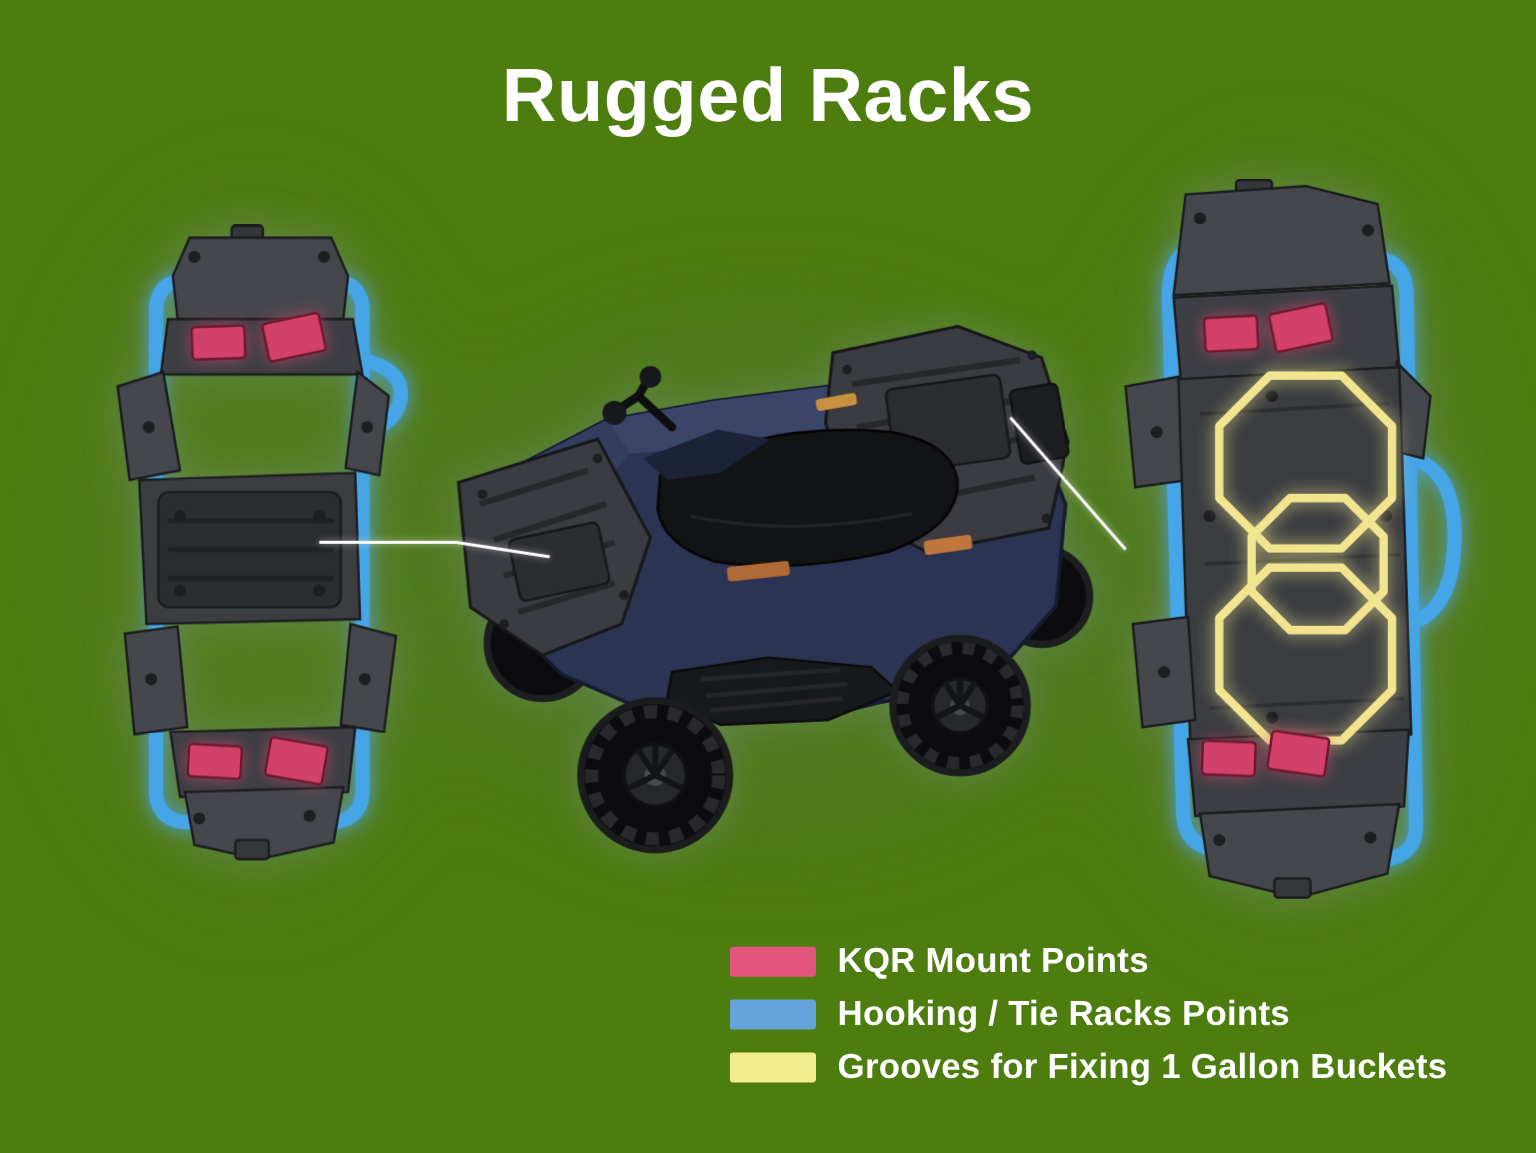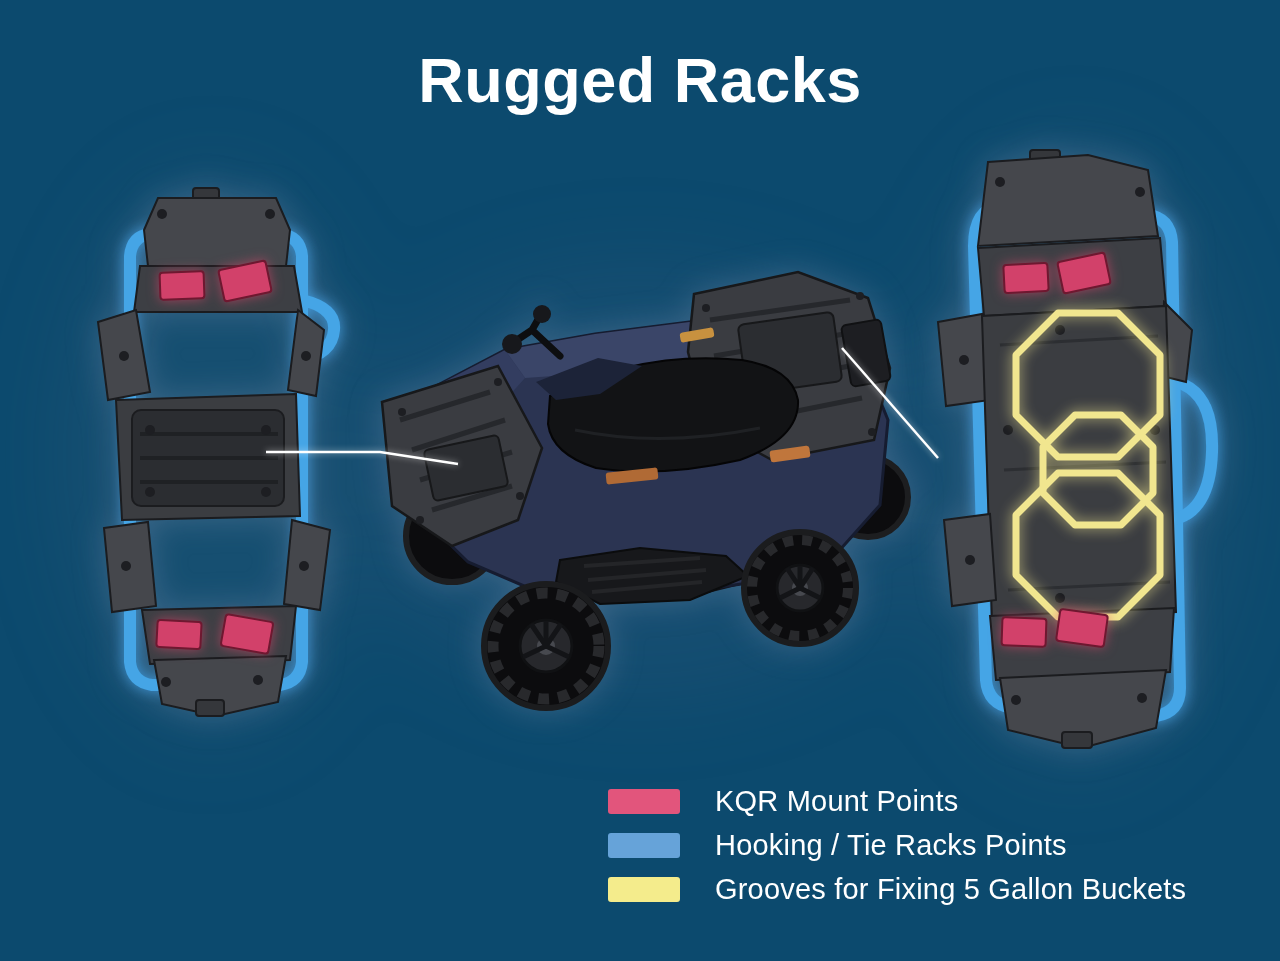--- a/index.html
+++ b/index.html
@@ -1,37 +1,37 @@
 <!DOCTYPE html>
 <html><head>
 <meta charset="utf-8">
 <style>
   html,body{margin:0;padding:0;background:#000;}
   .stage{
-    position:relative;width:1280px;height:961px;background:#0c4a6e;overflow:hidden;
+    position:relative;width:1280px;height:961px;background:#4d7c0f;overflow:hidden;
     font-family:"Liberation Sans",sans-serif;
   }
   .title{
     position:absolute;top:44px;left:0;width:100%;margin:0;text-align:center;
     color:#fff;font-size:63px;font-weight:700;letter-spacing:0.5px;
   }
   .diagram-svg{position:absolute;left:0;top:0;width:1280px;height:961px;}
   .glow-soft{filter:drop-shadow(0 0 16px rgba(145,160,190,0.30));}
   .glow-blue{filter:drop-shadow(0 0 7px rgba(70,165,235,0.85));}
   .glow-yellow{filter:drop-shadow(0 0 7px rgba(242,231,144,0.75));}
   .glow-pink{filter:drop-shadow(0 0 6px rgba(225,70,110,0.6));}
   .glow-line{filter:drop-shadow(0 0 3px rgba(255,255,255,0.55));}
   .haze{filter:blur(46px);}
   .legend{
     position:absolute;left:608px;top:786px;display:flex;flex-direction:column;gap:14px;
   }
   .legend-row{display:flex;align-items:center;height:30px;}
   .swatch{width:72px;height:25px;border-radius:3px;flex:0 0 auto;}
   .legend-label{
-    margin-left:35px;color:#fff;font-size:29px;font-weight:400;
+    margin-left:18px;color:#fff;font-size:29px;font-weight:700;
     letter-spacing:0.2px;white-space:nowrap;
   }
 </style>
 </head>
 <body>
 
 <div class="stage">
 
   <h1 class="title">Rugged Racks</h1>
 
@@ -206,17 +206,17 @@
     <div class="legend-row">
       <span class="swatch" style="background: rgb(226, 85, 124);"></span>
       <span class="legend-label">KQR Mount Points</span>
     </div>
     <div class="legend-row">
       <span class="swatch" style="background: rgb(102, 163, 217);"></span>
       <span class="legend-label">Hooking / Tie Racks Points</span>
     </div>
     <div class="legend-row">
       <span class="swatch" style="background: rgb(244, 236, 140);"></span>
-      <span class="legend-label">Grooves for Fixing 5 Gallon Buckets</span>
+      <span class="legend-label">Grooves for Fixing 1 Gallon Buckets</span>
     </div>
   </div>
 
 </div>
 
 </body></html>

